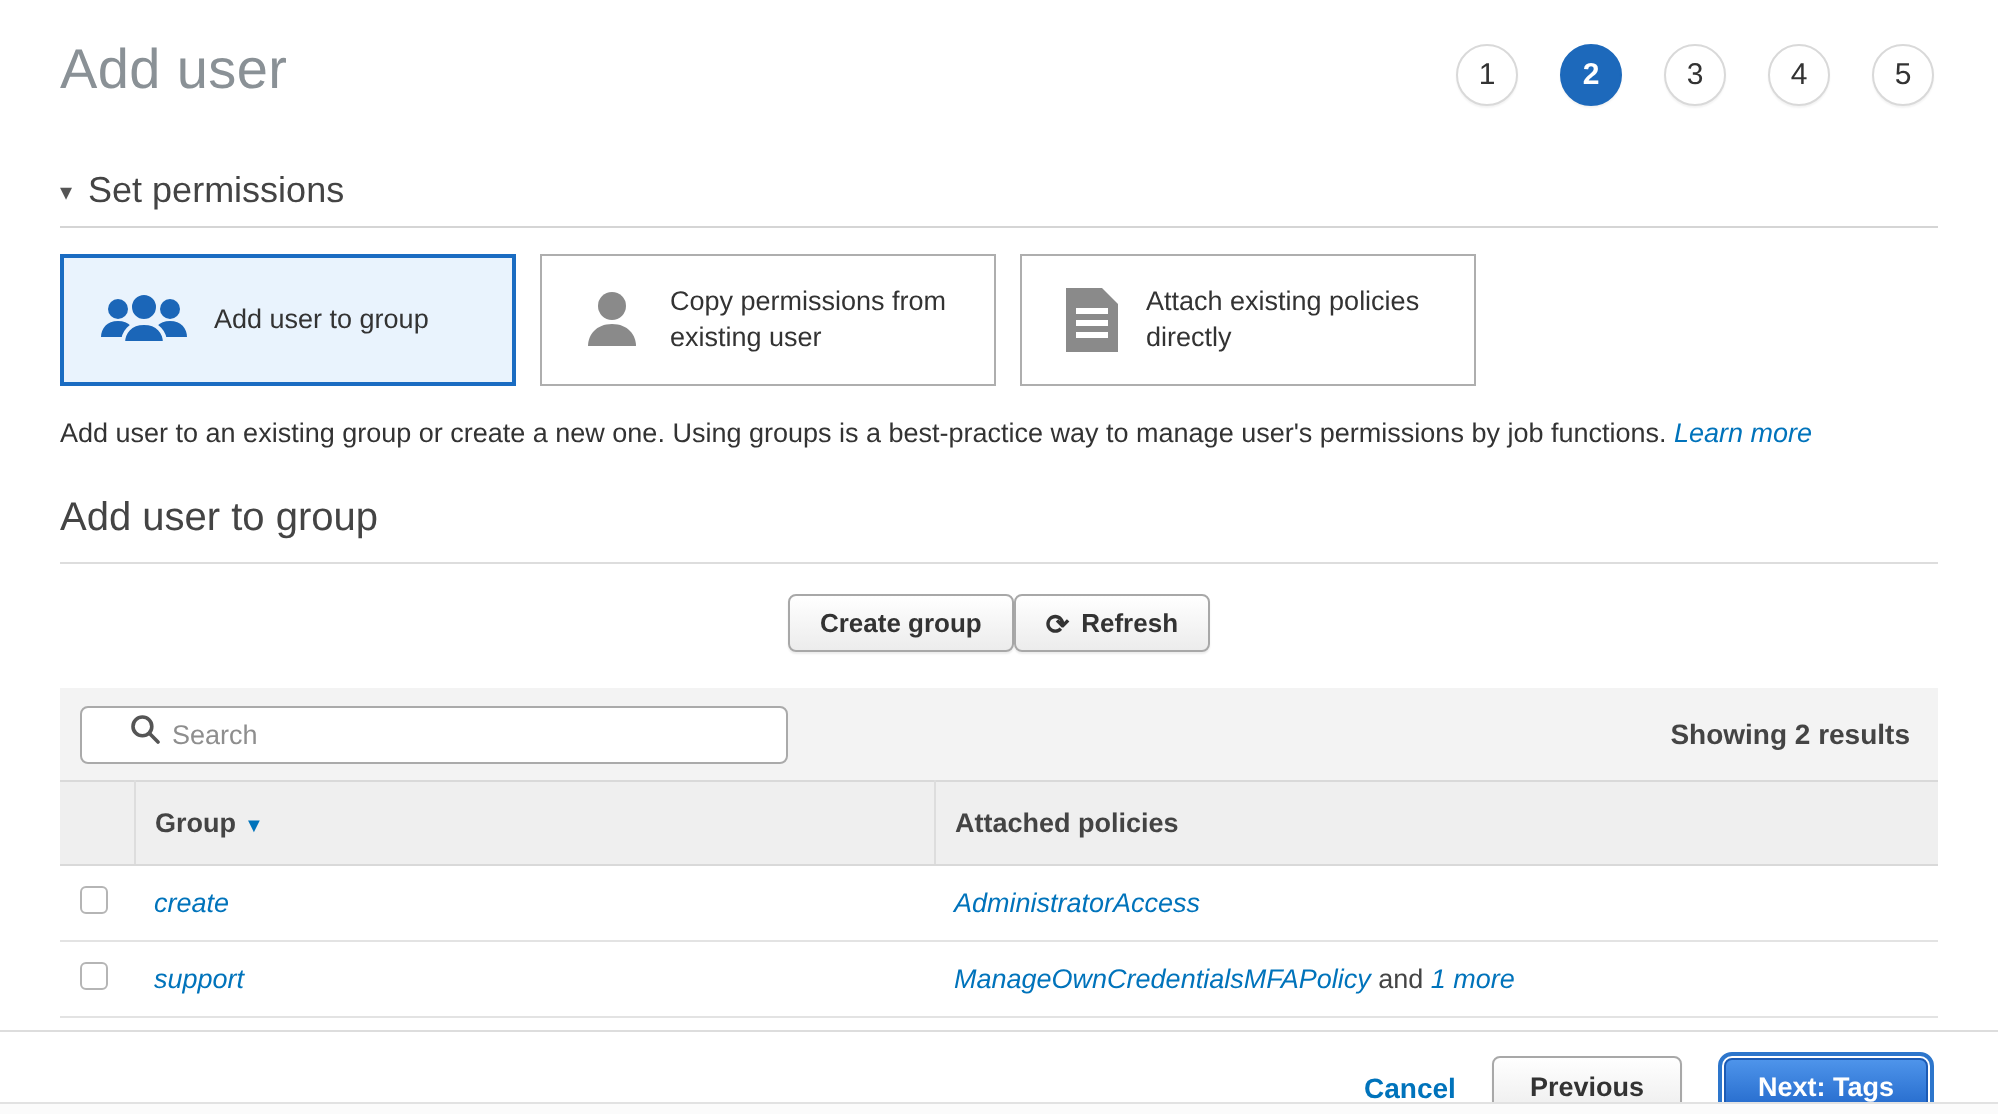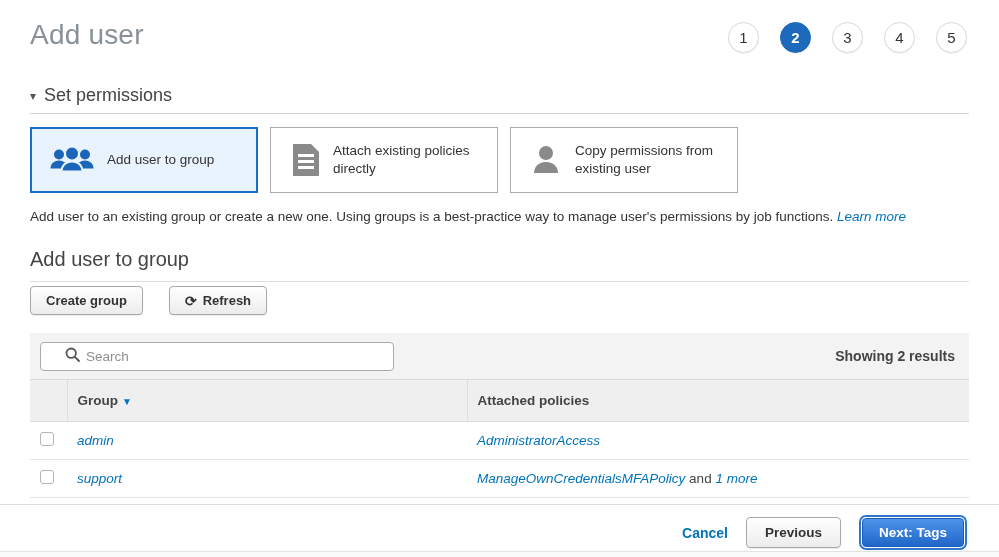--- a/index.html
+++ b/index.html
@@ -43,21 +43,21 @@
   .card-label { font-size: 13.5px; color: #333; line-height: 1.35; }
   .card-icon { flex: 0 0 auto; display: flex; align-items: center; }
 
   
   .description { margin-top: 16px; font-size: 13.5px; color: #333; }
   a.link { color: #0073bb; text-decoration: none; cursor: pointer; font-style: italic; }
 
   
   .group-title { margin-top: 24px; font-size: 20px; font-weight: 400; color: #444; }
   .group-rule { border: none; border-top: 1px solid #ddd; margin-top: 10px; }
-  .action-buttons { display: flex; gap: 26px; margin-top: 4px; }
+  .action-buttons { display: flex; gap: 0; margin-top: 15px; justify-content: center; }
   .btn {
     font-family: "Liberation Sans", sans-serif;
     font-size: 13px; font-weight: bold; color: #333;
     background: linear-gradient(#ffffff, #ececec);
     border: 1px solid #a8a8a8; border-radius: 4px;
     padding: 6px 15px; cursor: pointer;
     box-shadow: 0 1px 1px rgba(0,0,0,0.08);
     display: inline-flex; align-items: center; gap: 6px;
   }
   .refresh-glyph { font-size: 14px; font-weight: bold; color: #333; line-height: 1; }
@@ -157,40 +157,40 @@
             <circle cx="23" cy="9.5" r="7" stroke="#e9f3fd" stroke-width="2"></circle>
             <path d="M23 17.5c-7 0-10.5 4.8-10.5 10h21c0-5.2-3.5-10-10.5-10z" stroke="#e9f3fd" stroke-width="2"></path>
           </g>
         </svg>
       </span>
       <span class="card-label">Add user to group</span>
     </div>
 
     <div class="card">
       <span class="card-icon">
+        <svg width="34" height="34" viewBox="0 0 34 34">
+          <g fill="#8a8a8a">
+            <circle cx="17" cy="10" r="7"></circle>
+            <path d="M17 19c-8 0-12 5.5-12 11h24c0-5.5-4-11-12-11z"></path>
+          </g>
+        </svg>
+      </span>
+      <span class="card-label">Copy permissions from existing user</span>
+    </div>
+
+    <div class="card">
+      <span class="card-icon">
         <svg width="32" height="34" viewBox="0 0 32 34">
           <path d="M4 1h18l8 8v24H4z" fill="#8a8a8a"></path>
           <rect x="9" y="11" width="16" height="3" fill="#fff"></rect>
           <rect x="9" y="17" width="16" height="3" fill="#fff"></rect>
           <rect x="9" y="23" width="16" height="3" fill="#fff"></rect>
         </svg>
       </span>
       <span class="card-label">Attach existing policies directly</span>
-    </div>
-
-    <div class="card">
-      <span class="card-icon">
-        <svg width="34" height="34" viewBox="0 0 34 34">
-          <g fill="#8a8a8a">
-            <circle cx="17" cy="10" r="7"></circle>
-            <path d="M17 19c-8 0-12 5.5-12 11h24c0-5.5-4-11-12-11z"></path>
-          </g>
-        </svg>
-      </span>
-      <span class="card-label">Copy permissions from existing user</span>
     </div>
 
   </div>
 
   <div class="description">
     <span>Add user to an existing group or create a new one. Using groups is a best-practice way to manage user's permissions by job functions.</span>
     <a class="link">Learn more</a>
   </div>
 
   <div class="group-title">Add user to group</div>
@@ -225,21 +225,21 @@
           <th class="checkbox-col"></th>
           <th class="group-col">
             <span>Group</span><span class="sort-arrow">▼</span>
           </th>
           <th>Attached policies</th>
         </tr>
       </thead>
       <tbody>
         <tr>
           <td class="checkbox-col"><span class="checkbox"></span></td>
-          <td><a class="link">admin</a></td>
+          <td><a class="link">create</a></td>
           <td>
             <a class="link">AdministratorAccess</a>
             <span class="and-text"></span>
             <a class="link"></a>
           </td>
         </tr>
         <tr>
           <td class="checkbox-col"><span class="checkbox"></span></td>
           <td><a class="link">support</a></td>
           <td>

